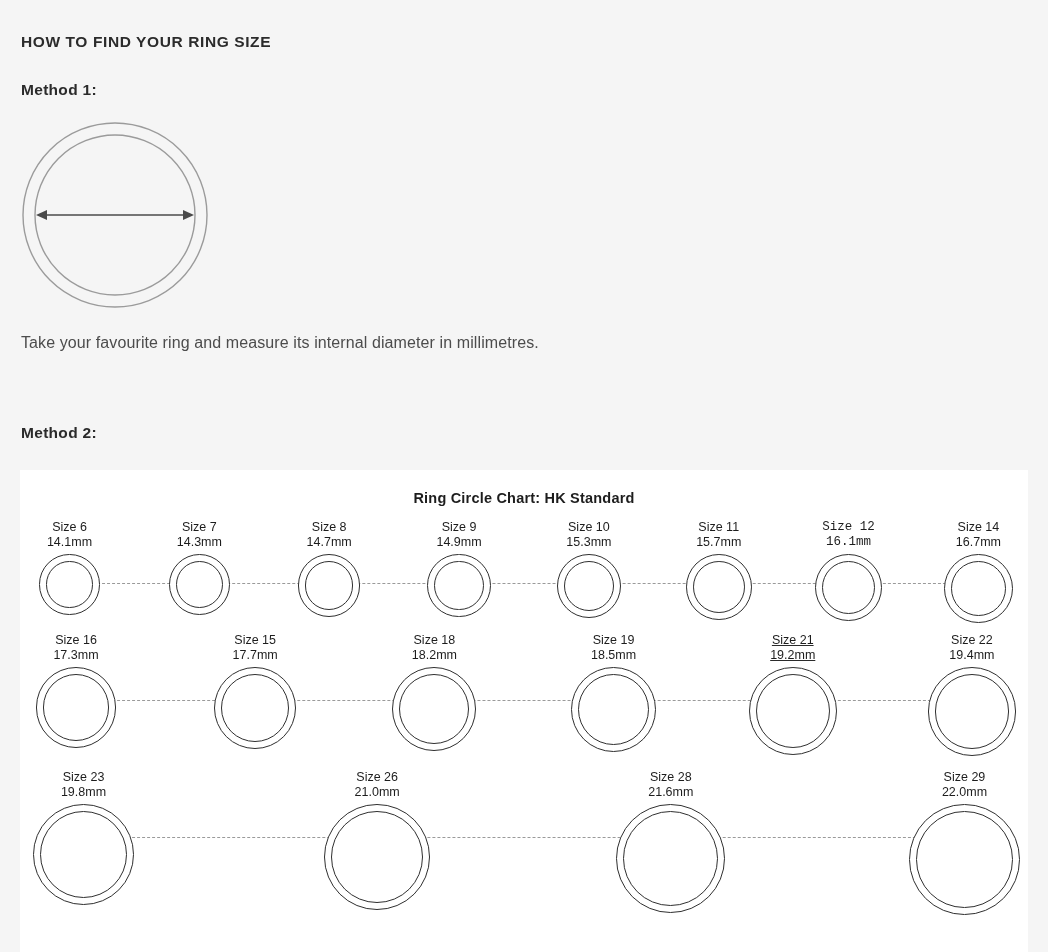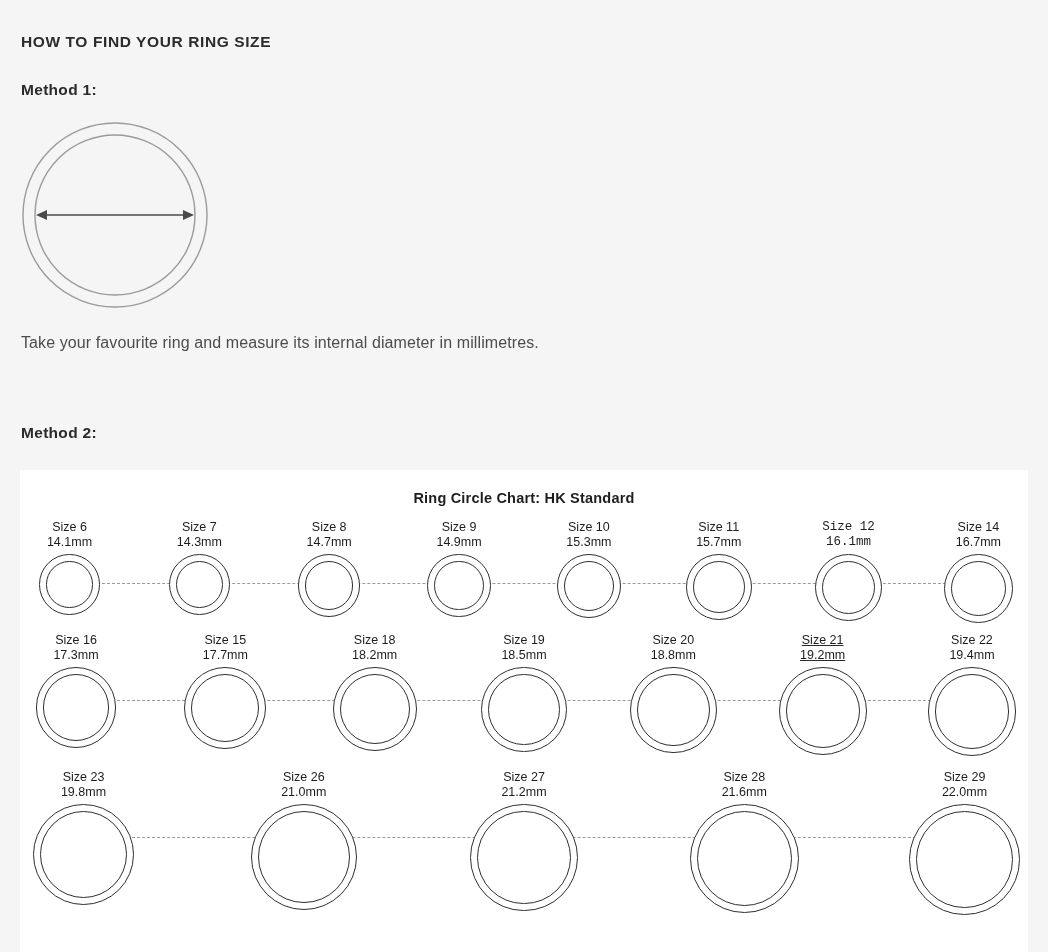--- a/index.html
+++ b/index.html
@@ -267,29 +267,20 @@
                   <div class="ring-inner" style="width: 70.07px; height: 70.07px;"></div>
                 </div>
               </div>
             </div>
             <div class="cell" style="width: 112px;">
               <div class="lbl">Size 19</div>
               <div class="lbl">18.5mm</div>
               <div class="ringwrap" style="margin-top: 4px; width: 85.225px; height: 85.225px;">
                 <div class="ring-outer" style="width: 85.225px; height: 85.225px;">
                   <div class="ring-inner" style="width: 71.225px; height: 71.225px;"></div>
-                </div>
-              </div>
-            </div>
-            <div class="cell" style="width: 112px;">
-              <div class="lbl">Size 20</div>
-              <div class="lbl">18.8mm</div>
-              <div class="ringwrap" style="margin-top: 4px; width: 86.38px; height: 86.38px;">
-                <div class="ring-outer" style="width: 86.38px; height: 86.38px;">
-                  <div class="ring-inner" style="width: 72.38px; height: 72.38px;"></div>
                 </div>
               </div>
             </div>
             <div class="cell" style="width: 112px; text-decoration: underline;">
               <div class="lbl">Size 21</div>
               <div class="lbl">19.2mm</div>
               <div class="ringwrap" style="margin-top: 4px; width: 87.92px; height: 87.92px;">
                 <div class="ring-outer" style="width: 87.92px; height: 87.92px;">
                   <div class="ring-inner" style="width: 73.92px; height: 73.92px;"></div>
                 </div>
@@ -321,29 +312,20 @@
             <div class="cell" style="width: 127px;">
               <div class="lbl">Size 26</div>
               <div class="lbl">21.0mm</div>
               <div class="ringwrap" style="margin-top: 4px; width: 106.4px; height: 106.4px;">
                 <div class="ring-outer" style="width: 106.4px; height: 106.4px;">
                   <div class="ring-inner" style="width: 92.4px; height: 92.4px;"></div>
                 </div>
               </div>
             </div>
             <div class="cell" style="width: 127px;">
-              <div class="lbl">Size 27</div>
-              <div class="lbl">21.2mm</div>
-              <div class="ringwrap" style="margin-top: 4px; width: 107.28px; height: 107.28px;">
-                <div class="ring-outer" style="width: 107.28px; height: 107.28px;">
-                  <div class="ring-inner" style="width: 93.28px; height: 93.28px;"></div>
-                </div>
-              </div>
-            </div>
-            <div class="cell" style="width: 127px;">
               <div class="lbl">Size 28</div>
               <div class="lbl">21.6mm</div>
               <div class="ringwrap" style="margin-top: 4px; width: 109.04px; height: 109.04px;">
                 <div class="ring-outer" style="width: 109.04px; height: 109.04px;">
                   <div class="ring-inner" style="width: 95.04px; height: 95.04px;"></div>
                 </div>
               </div>
             </div>
             <div class="cell" style="width: 127px;">
               <div class="lbl">Size 29</div>

